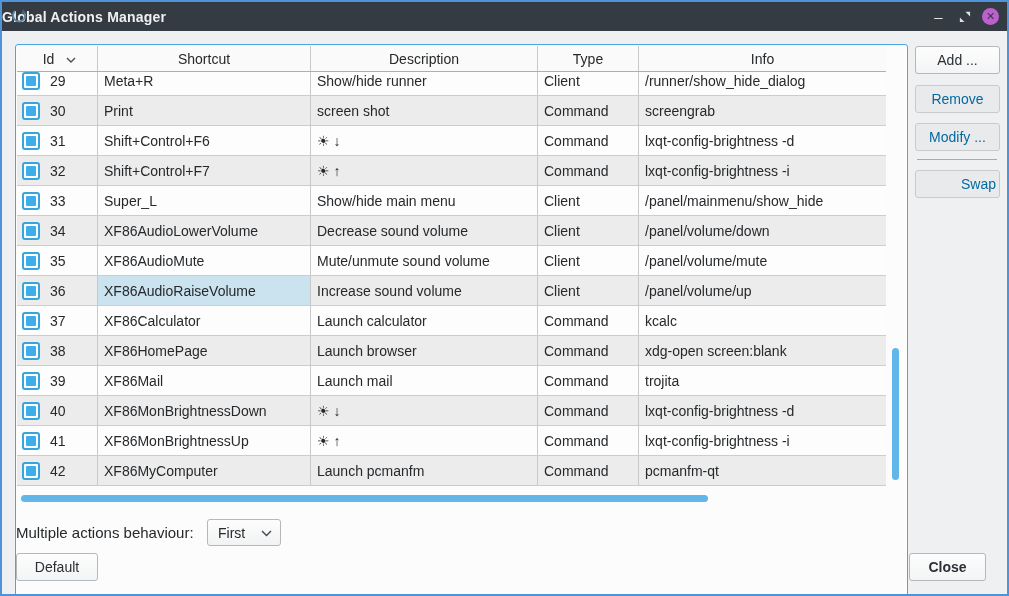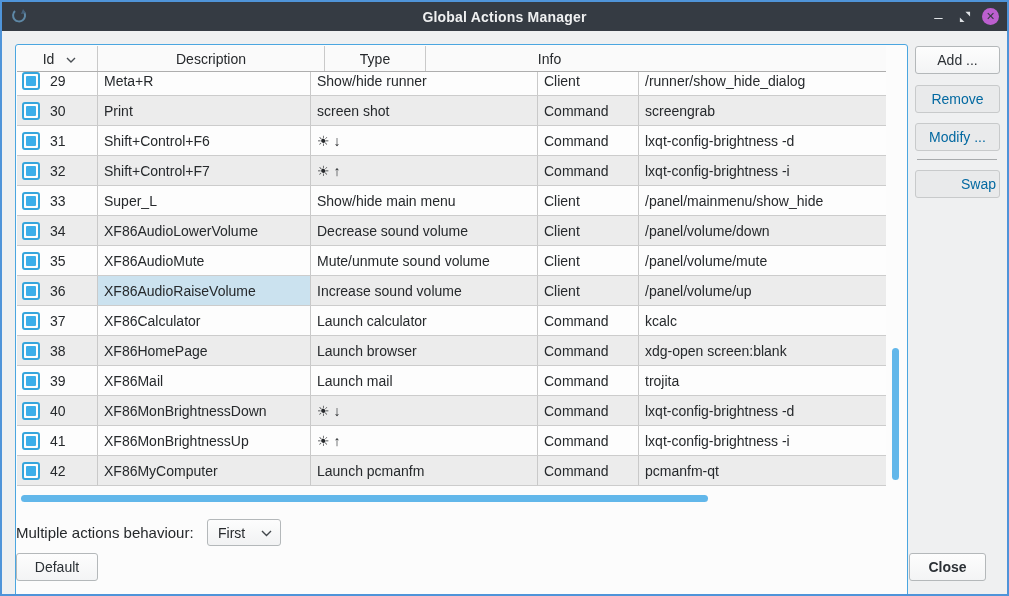--- a/index.html
+++ b/index.html
@@ -10,21 +10,21 @@
     position:relative; width:1009px; height:596px;
     background:#eff0f1; border:2px solid #4f94d9; overflow:hidden;
   }
   
   .titlebar{
     position:absolute; left:0; top:0; right:0; height:29px;
     background:#353b43; display:flex; align-items:center;
   }
   .titlebar .app-icon{ position:absolute; left:9px; top:6px; width:17px; height:17px; }
   .titlebar .title{
-    flex:1; text-align:center; color:#eff0f1; font-size:14px; font-weight:bold;
+    flex:1; color:#eff0f1; font-size:14px; font-weight:bold;
     letter-spacing:.2px;
   }
   .win-controls{ position:absolute; right:8px; top:0; height:29px; display:flex; align-items:center; gap:9px; }
   .wc-btn{ width:17px; height:17px; display:flex; align-items:center; justify-content:center; cursor:default; }
   .wc-min{ color:#dfe2e5; font-size:15px; line-height:10px; }
   .wc-close{ background:#bc5fcf; border-radius:50%; color:#343a40; font-size:11px; font-weight:bold; }
 
   
   .table-frame{
     position:absolute; left:13px; top:42px; width:893px; height:561px;
@@ -123,20 +123,21 @@
   </div>
 
   <div class="table-frame">
     <div class="thead">
       <div class="th c-id">
         <span>Id</span>
         <svg class="sort-chevron" width="10" height="6" viewBox="0 0 10 6">
           <polyline points="1,1 5,5 9,1" fill="none" stroke="#4a4f54" stroke-width="1.4"></polyline>
         </svg>
       </div>
+      <div class="th c-shortcut">Shortcut</div>
       <div class="th c-desc">Description</div>
       <div class="th c-type">Type</div>
       <div class="th c-info">Info</div>
     </div>
 
     <div class="tviewport">
       <div class="tbody">
   <div class="row">
     <div class="cell c-id">
       <span class="checkbox">

